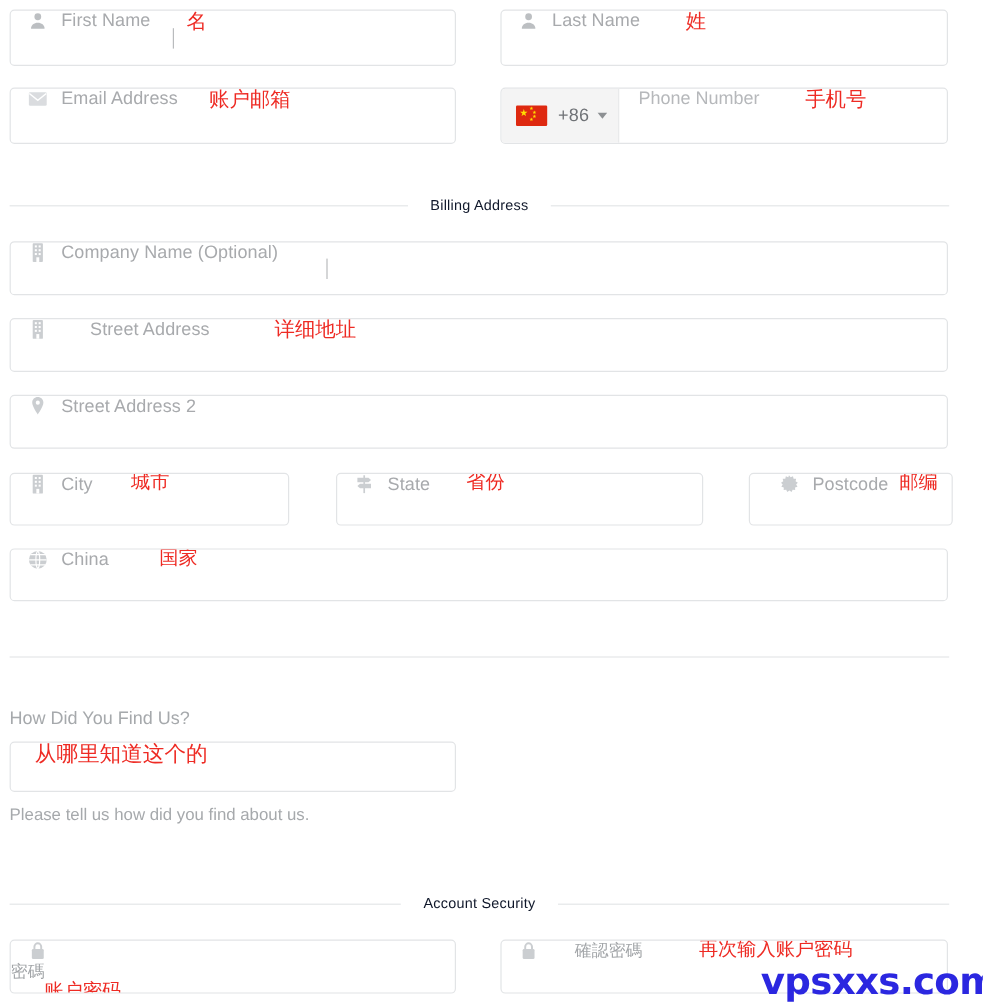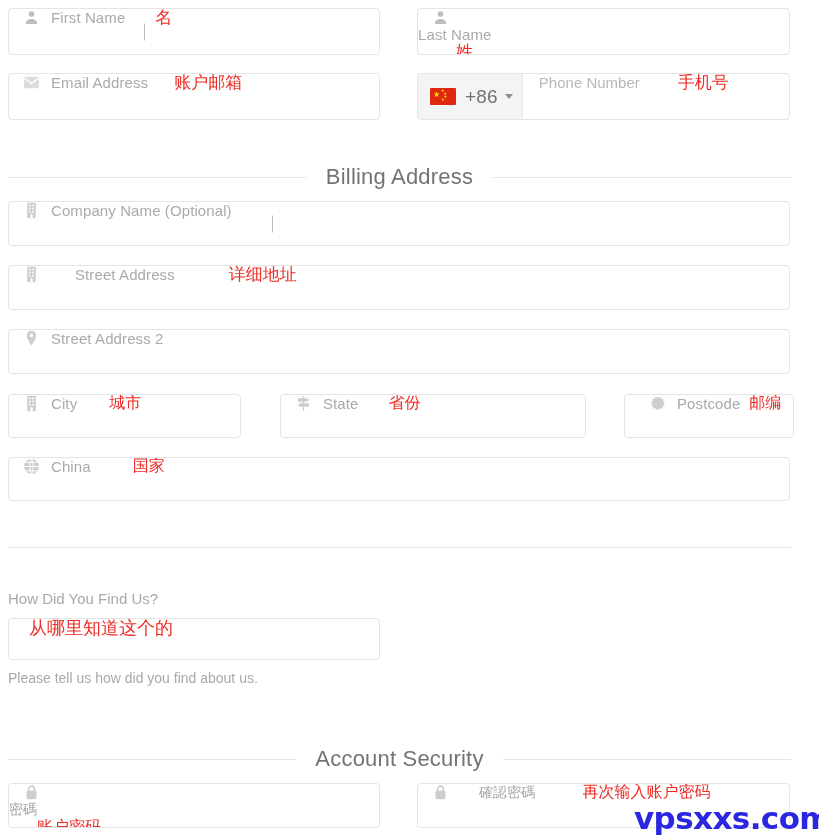--- a/index.html
+++ b/index.html
@@ -107,21 +107,21 @@
     color: #ffde00;
     font-size: 4px;
     line-height: 3px;
   }
   .flag .s1 { left: 11px; top: 1px; }
   .flag .s2 { left: 13.5px; top: 3.5px; }
   .flag .s3 { left: 13.5px; top: 7px; }
   .flag .s4 { left: 11px; top: 9.5px; }
   .dialcode {
     color: #6f7276;
-    font-size: 19px;
+    font-size: 15px;
     margin-left: 9px;
     letter-spacing: .2px;
   }
   .chev {
     margin-left: 7px;
     width: 0; height: 0;
     border-left: 4px solid transparent;
     border-right: 4px solid transparent;
     border-top: 5px solid #8d9093;
   }
@@ -141,22 +141,22 @@
     align-items: center;
   }
   .section .rule {
     flex: 1 1 auto;
     height: 1px;
     background: #e4e6e8;
   }
   .section .stitle {
     flex: 0 0 auto;
     padding: 0 19px;
-    color: #737373;
-    font-size: 22px;
+    color: #0f172a;
+    font-size: 12px;
     font-weight: 400;
     letter-spacing: .2px;
     white-space: nowrap;
   }
 
   
   .flabel {
     position: absolute;
     color: #a6a9ac;
     font-size: 15px;
@@ -188,21 +188,21 @@
   <div class="field" style="left:8px; top:8px; width:372px; height:47px;">
     <svg class="ficon" viewBox="0 0 24 24" fill="#b9bcbf">
       <circle cx="12" cy="7" r="4"></circle>
       <path d="M4 21c0-4.4 3.6-7 8-7s8 2.6 8 7z"></path>
     </svg>
     <span class="ph">First Name</span>
     <span class="caret" style="left:135px;"></span>
     <span class="note">名</span>
   </div>
 
-  <div class="field" style="left:417px; top:8px; width:373px; height:47px;flex-direction:column;">
+  <div class="field" style="left:417px; top:8px; width:373px; height:47px;">
     <svg class="ficon" viewBox="0 0 24 24" fill="#b9bcbf">
       <circle cx="12" cy="7" r="4"></circle>
       <path d="M4 21c0-4.4 3.6-7 8-7s8 2.6 8 7z"></path>
     </svg>
     <span class="ph">Last Name</span>
     <span class="note" style="margin-left:38px;">姓</span>
   </div>
 
   <div class="field" style="left:8px; top:73px; width:372px; height:47px;">
     <svg class="ficon" viewBox="0 0 24 20" fill="none" stroke="#c6c9cc" stroke-width="2">

